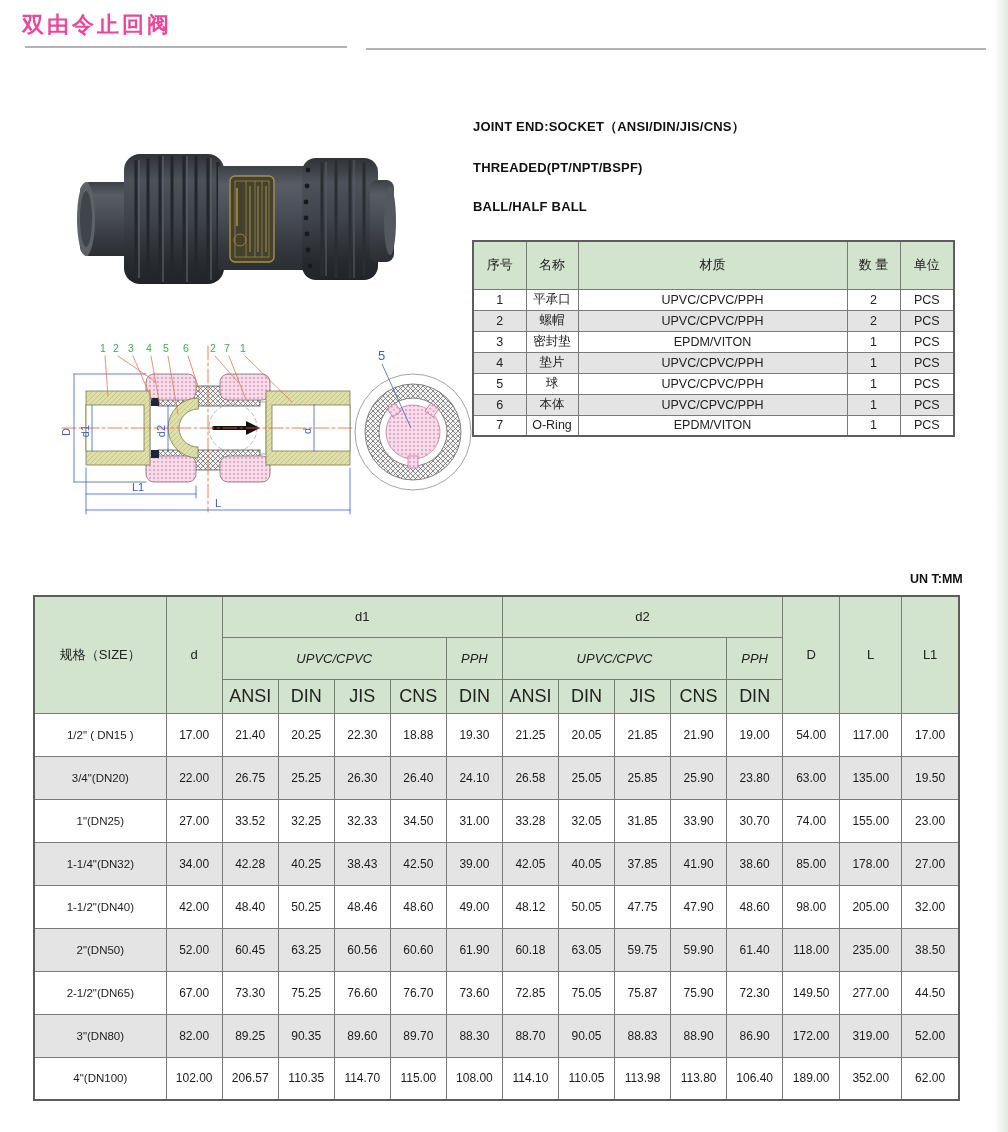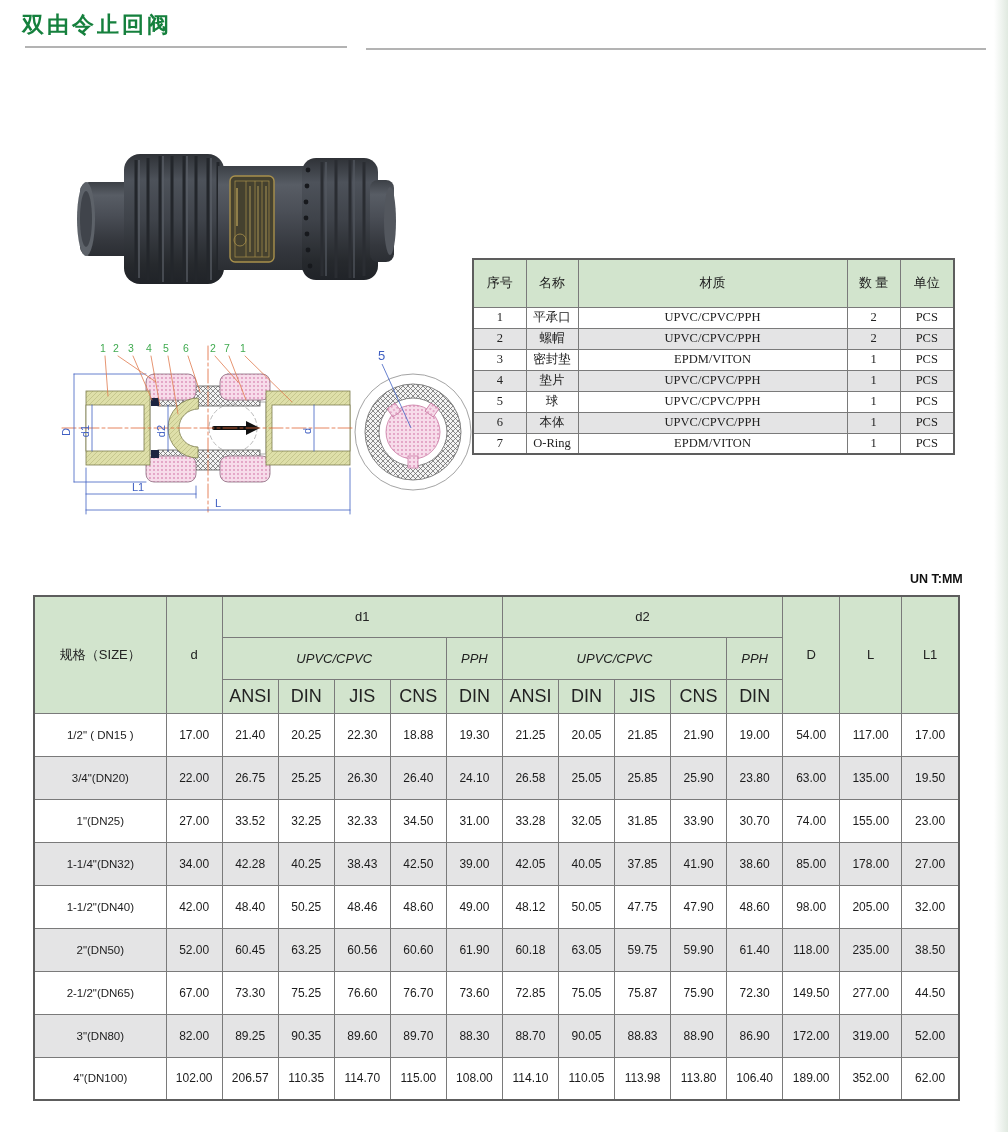--- a/index.html
+++ b/index.html
@@ -4,42 +4,42 @@
 <style>
   * { margin:0; padding:0; box-sizing:border-box; }
   html,body { background:#fff; }
   body { font-family:"Liberation Sans","DejaVu Sans",sans-serif; color:#222; }
   .page { position:relative; width:1008px; height:1132px; background:#fff; overflow:hidden; }
   .edge-strip { position:absolute; right:0; top:0; width:14px; height:100%;
     background:linear-gradient(to right, rgba(227,235,227,0), #e0e9e0); }
 
   
   .title-cn { position:absolute; left:22px; top:10px; font-size:22px; font-weight:700;
-    color:#15803d; letter-spacing:3px; }
+    color:#ec4899; letter-spacing:3px; }
   .rule-cn { position:absolute; left:25px; top:46px; width:322px; height:2px; background:#b3b3b3; }
   .title-en { position:absolute; left:368px; top:8px; font-size:23px; font-weight:500;
     color:#2fa295; letter-spacing:0.4px; white-space:nowrap; }
   .rule-en { position:absolute; left:366px; top:48px; width:620px; height:2px; background:#b3b3b3; }
 
   
   .photo { position:absolute; left:74px; top:108px; width:324px; height:214px; }
   .drawing { position:absolute; left:48px; top:336px; width:432px; height:188px; }
 
   
   .specs { position:absolute; left:473px; top:118px; }
   .spec-line { font-size:13px; font-weight:700; color:#111; margin-bottom:24px; letter-spacing:0.2px; }
 
   
   table { border-collapse:collapse; table-layout:fixed; background:#fff; }
   th, td { border:1px solid #7a7a7a; text-align:center; vertical-align:middle;
     overflow:hidden; white-space:nowrap; }
   thead th { background:#d2e4cd; font-weight:400; }
   tr.alt td { background:#e4e4e5; }
 
-  .parts-table { position:absolute; left:472px; top:258px; width:481px; border:2px solid #5d5d5d;font-family:Liberation Serif, serif; }
+  .parts-table { position:absolute; left:472px; top:240px; width:481px; border:2px solid #5d5d5d; }
   .parts-table th { height:48px; font-size:13px; }
   .parts-table td { height:21px; font-size:12.5px; }
 
   .unit-note { position:absolute; left:862px; top:572px; font-size:12.5px; font-weight:700; color:#111;margin-left:48px; }
 
   .dims-table { position:absolute; left:33px; top:595px; width:927px; border:2px solid #5d5d5d; }
   .dims-table thead tr.h1 th { height:41px; font-size:13px; }
   .dims-table thead tr.h2 th { height:42px; font-size:13px;font-style:italic; }
   .dims-table thead tr.h3 th { height:34px; font-size:18px; }
   .dims-table td { height:43px; font-size:12px; color:#1c1c1c; }
@@ -133,20 +133,26 @@
         <line x1="252" y1="54" x2="252" y2="168"></line>
           <line x1="280" y1="52" x2="280" y2="170"></line>
       </g>
     </g>
     <g>
       <rect x="296" y="72" width="24" height="82" rx="8" fill="url(#gBody)"></rect>
       <ellipse cx="316" cy="113" rx="6" ry="34" fill="#53575e"></ellipse>
     </g>
   </svg>
 
+  <div class="specs">
+    <div class="spec-line">JOINT END:SOCKET（ANSI/DIN/JIS/CNS）</div>
+    <div class="spec-line">THREADED(PT/NPT/BSPF)</div>
+    <div class="spec-line">BALL/HALF BALL</div>
+    <div class="spec-line">WORKING PRESSURE:150PSI</div>
+  </div>
 
   <table class="parts-table">
     <colgroup>
       <col style="width:53px">
         <col style="width:52px">
         <col style="width:269px">
       <col style="width:53px">
         <col style="width:54px">
     </colgroup>
     <thead>

